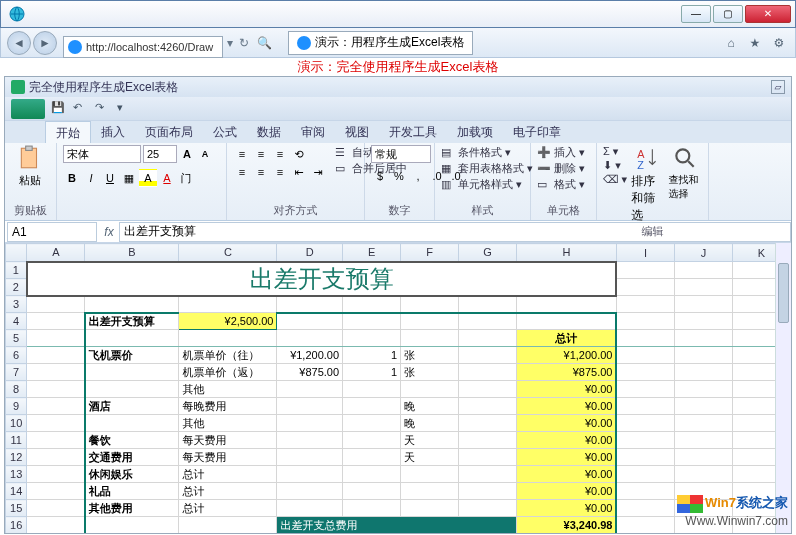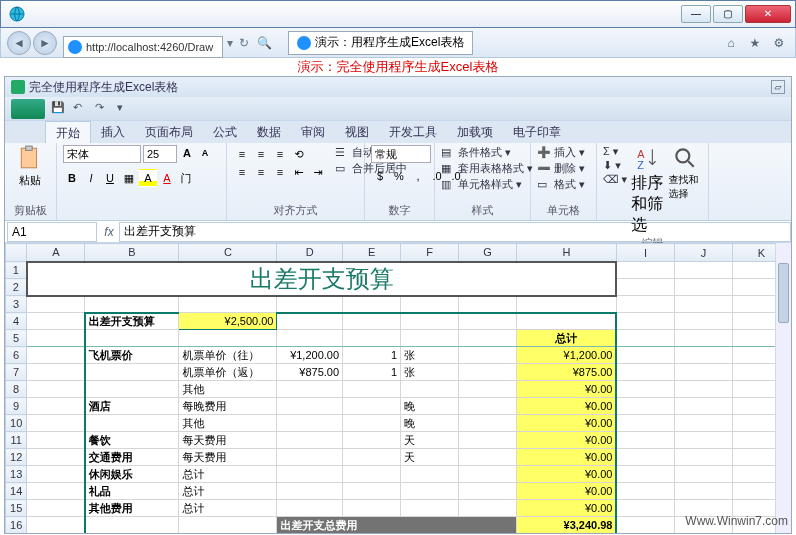--- a/index.html
+++ b/index.html
@@ -43,21 +43,21 @@
 .ribbon-tabs .active{background:#f4f8fc;border:1px solid #b9cde2;border-bottom:none;}
 
 
 .ribbon { height: 78px; background: linear-gradient(#f4f8fc,#e6eef7); border-bottom:1px solid #b9cde2; display:flex; font-size:11px;}
 .rgroup{border-right:1px solid #cdd9e8;padding:2px 6px;display:flex;flex-direction:column;justify-content:space-between;}
 .rgroup .glabel{text-align:center;font-size:11px;color:#556;}
 .rg-body{display:flex;align-items:flex-start;gap:4px;flex:1;}
 .bigbtn{width:38px;display:flex;flex-direction:column;align-items:center;gap:2px;}
 .bigbtn .ic{width:26px;height:26px;}
 .smicon{width:16px;height:16px;display:inline-flex;align-items:center;justify-content:center;font-size:11px;border:1px solid transparent;}
-.font-row{display:flex;gap:2px;margin-bottom:2px;}
+.font-row{display:flex;gap:2px;align-items:center;margin-bottom:2px;}
 .combo{height:18px;border:1px solid #aab;background:#fff;font-size:11px;padding:0 3px;display:flex;align-items:center;}
 .btnrow{display:flex;gap:1px;}
 .btnrow .b{width:18px;height:18px;border:1px solid transparent;display:flex;align-items:center;justify-content:center;font-size:11px;}
 .vstk{display:flex;flex-direction:column;gap:1px;}
 .vstk .ln{display:flex;align-items:center;gap:3px;font-size:11px;color:#334;white-space:nowrap;}
 .vstk .ln .ic{width:14px;height:14px;}
 
 
 .fbar{height:22px;border-bottom:1px solid #c7d6e8;display:flex;align-items:center;font-size:12px;background:#fff;}
 .namebox{width:90px;height:20px;border:1px solid #bcd;margin:0 2px;padding:0 4px;display:flex;align-items:center;}
@@ -69,21 +69,21 @@
 .grid{border-collapse:collapse;font-size:11px;}
 .grid th{background:linear-gradient(#f3f7fb,#e2ebf5);border:1px solid #c3d2e3;font-weight:normal;color:#334;}
 .grid .colh{height:18px;min-width:58px;}
 .grid .rowh{width:26px;height:17px;text-align:center;}
 .grid td{border:1px solid #d6d6d6;height:17px;padding:0 3px;white-space:nowrap;}
 .colA{width:20px;}.colB{width:106px;}.colC{width:106px;}.colD{width:70px;}.colE{width:38px;}.colF{width:36px;}.colG{width:44px;}.colH{width:124px;}.colI{width:56px;}.colJ{width:48px;}.colK{width:40px;}
 
 
 .title-cell{font-size:24px;color:#1a7a6a;text-align:center;font-family:SimSun;}
 .yellow{background:#ffff66;}
-.teal{background:#737373;color:#fff;font-weight:bold;}
+.teal{background:#0f766e;color:#fff;font-weight:normal;}
 .ralign{text-align:right;}
 .hdr{font-weight:bold;}
 .hline td{border-bottom:1px solid #7bbab0;}
 .tot-label{text-align:center;font-weight:bold;}
 
 
 .sb-v{position:absolute;right:0;top:0;bottom:0;width:16px;background:#eef;border-left:1px solid #cdd;}
 .sb-v .thumb{position:absolute;left:2px;right:2px;top:20px;height:60px;background:#c4d3e4;border:1px solid #9ab;border-radius:2px;}
 
 
@@ -284,21 +284,21 @@
           <div class="ln">Σ ▾</div>
           <div class="ln">⬇ ▾</div>
           <div class="ln">⌫ ▾</div>
         </div>
         <div class="bigbtn">
           <svg class="ic" viewBox="0 0 24 24">
               <text x="2" y="12" font-size="10" fill="#c33">A</text>
               <text x="2" y="22" font-size="10" fill="#36c">Z</text>
               <path d="M16 4v14m-3-3 3 3 3-3" stroke="#555" fill="none"></path>
             </svg>
-          <span style="font-size:16px">排序和筛选</span>
+          <span style="font-size:12px">排序和筛选</span>
         </div>
         <div class="bigbtn">
           <svg class="ic" viewBox="0 0 24 24">
               <circle cx="10" cy="10" r="6" fill="none" stroke="#555" stroke-width="2"></circle>
               <path d="M15 15l5 5" stroke="#555" stroke-width="2"></path>
             </svg>
           <span style="font-size:10px">查找和选择</span>
         </div>
       </div>
       <div class="glabel">编辑</div>
@@ -547,14 +547,15 @@
           </tr>
         </tbody>
       </table>
     <div class="sb-v">
         <div class="thumb"></div>
       </div>
   </div>
 </div>
 
 <div class="watermark">
+  <div class="l1"><span class="flag"></span><span class="w7">Win7</span><span>系统之家</span></div>
   <div class="l2">Www.Winwin7.com</div>
 </div>
 
 </body></html>

